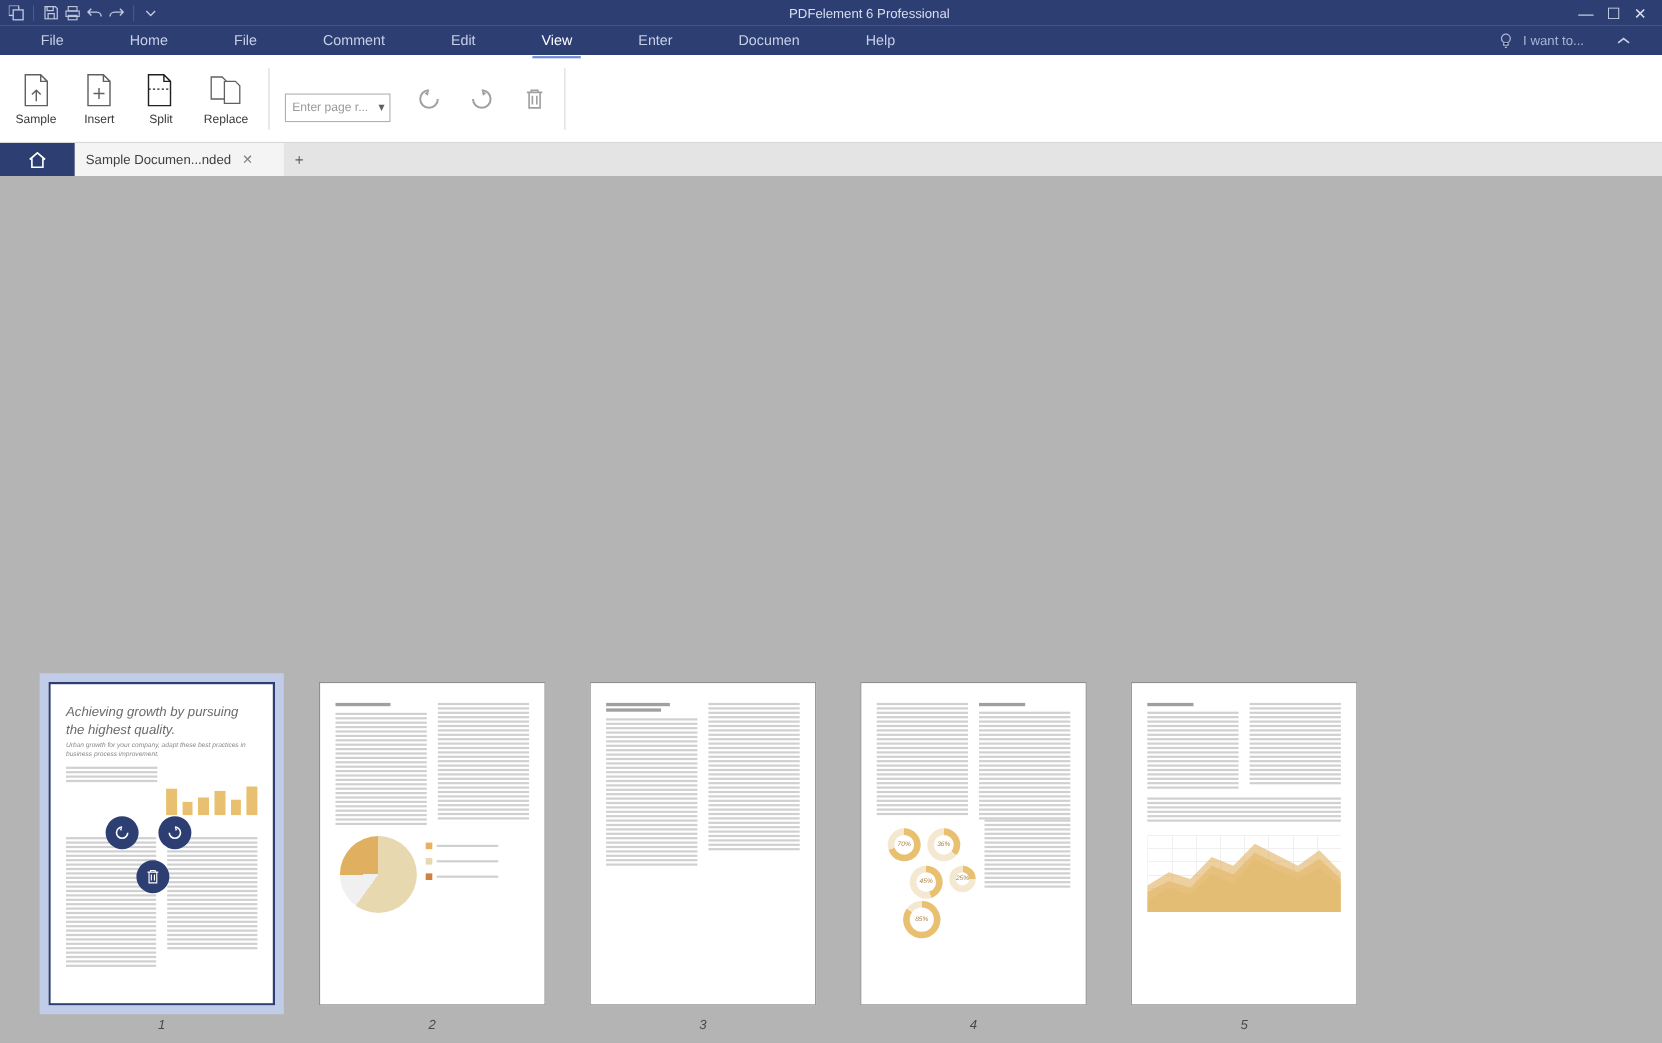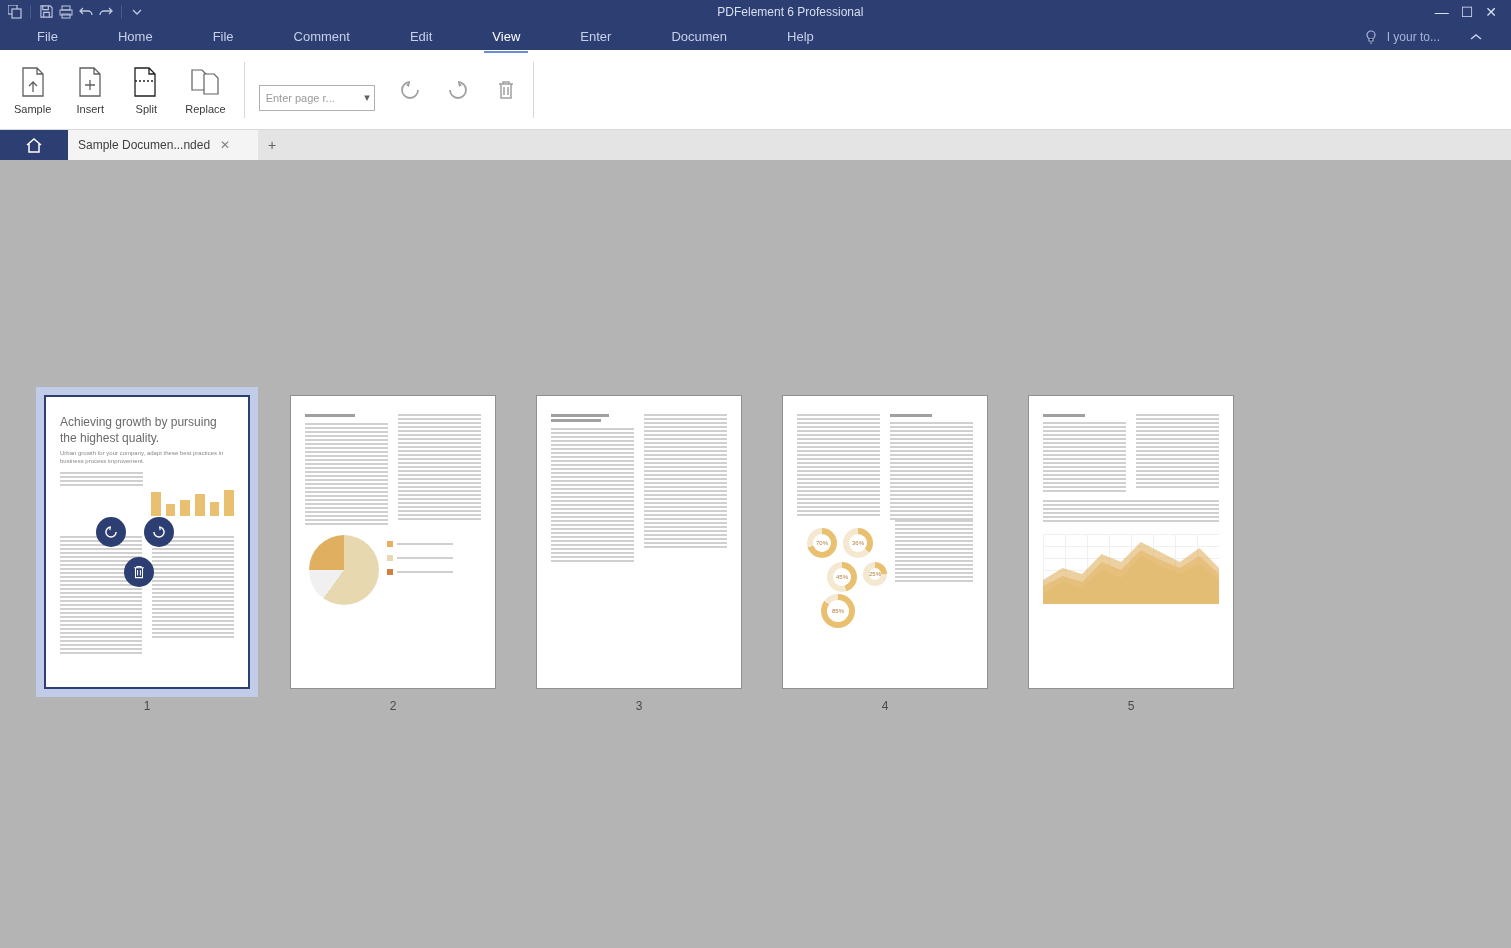--- a/index.html
+++ b/index.html
@@ -120,21 +120,21 @@
       display: flex;
       align-items: center;
       justify-content: center;
     }
     .ribbon-sep {
       width: 1px;
       height: 56px;
       background: #d8d8d8;
     }
     .page-range-box {
-      width: 116px;
+      width: 96px;
       height: 26px;
       border: 1px solid #b0b0b0;
       display: flex;
       align-items: center;
       padding: 0 6px;
       color: #9a9a9a;
       font-size: 11px;
       position: relative;
       margin-top: 16px;
     }
@@ -191,21 +191,22 @@
       cursor: pointer;
       font-size: 14px;
     }
     
     
     .thumb-area {
       height: calc(948px - 23px - 27px - 80px - 30px);
       padding: 10px 44px;
       display: flex;
       gap: 40px;
-      align-items: center;
+      align-items: flex-end;
+      font-style: italic;
     }
     .thumb-wrap {
       display: flex;
       flex-direction: column;
       align-items: center;
       gap: 10px;
     }
     .thumb {
       width: 206px;
       height: 294px;
@@ -402,21 +403,21 @@
   <div class="menu-item active">View</div>
   <div class="menu-item">Enter</div>
   <div class="menu-item">Documen</div>
   <div class="menu-item">Help</div>
   <div class="menu-spacer"></div>
   <div class="i-want-to">
     <svg width="16" height="16" viewBox="0 0 16 16">
         <circle cx="8" cy="6" r="4" fill="none" stroke="#a8b4d8" stroke-width="1.2"></circle>
         <path d="M6 10v2h4v-2M7 14h2" stroke="#a8b4d8" stroke-width="1.2"></path>
       </svg>
-    <span>I your to...</span>
+    <span>I want to...</span>
   </div>
   <div class="chevron-up">
     <svg width="12" height="8" viewBox="0 0 12 8">
         <path d="M1 6l5-4 5 4" fill="none" stroke="#c8d0e8" stroke-width="1.5"></path>
       </svg>
   </div>
 </div>
 
 <div class="ribbon">
   <div class="ribbon-btn">

